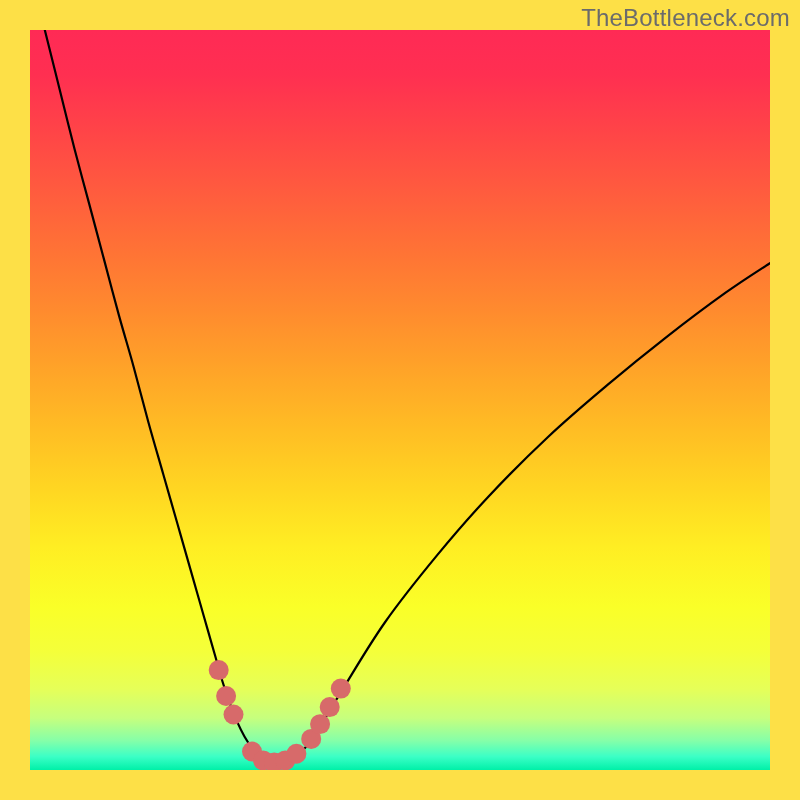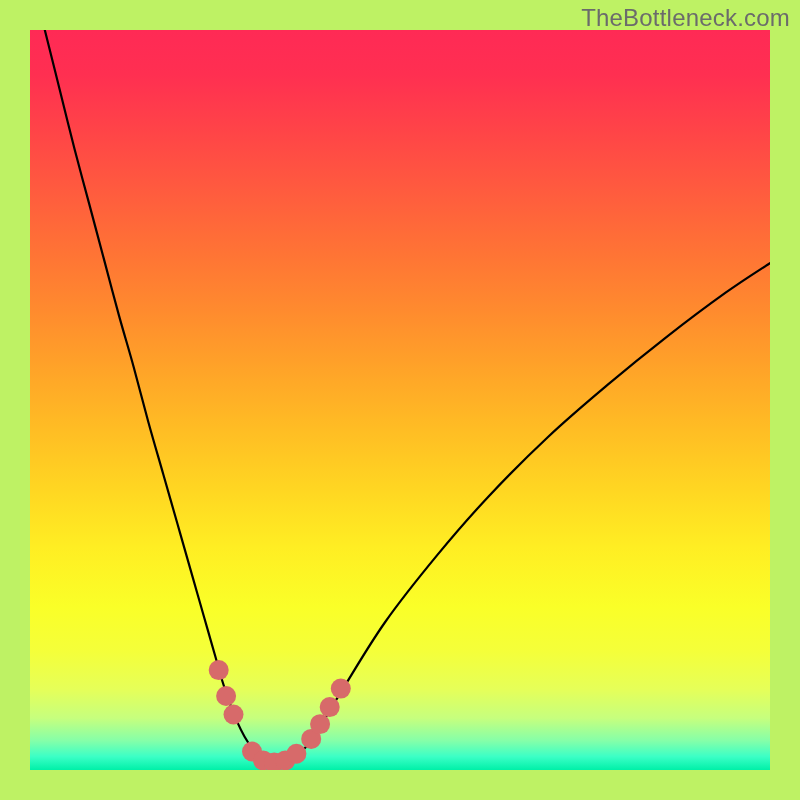--- a/index.html
+++ b/index.html
@@ -10,21 +10,21 @@
     background: #000;
     overflow: hidden;
     font-family: Arial, Helvetica, sans-serif;
   }
   .frame {
     position: absolute;
     top: 0;
     left: 0;
     width: 800px;
     height: 800px;
-    background: #bef264;
+    background: #fde047;
   }
   .plot {
     position: absolute;
     top: 30px;
     left: 30px;
     width: 740px;
     height: 740px;
     overflow: hidden;
   }
   .gradient {

